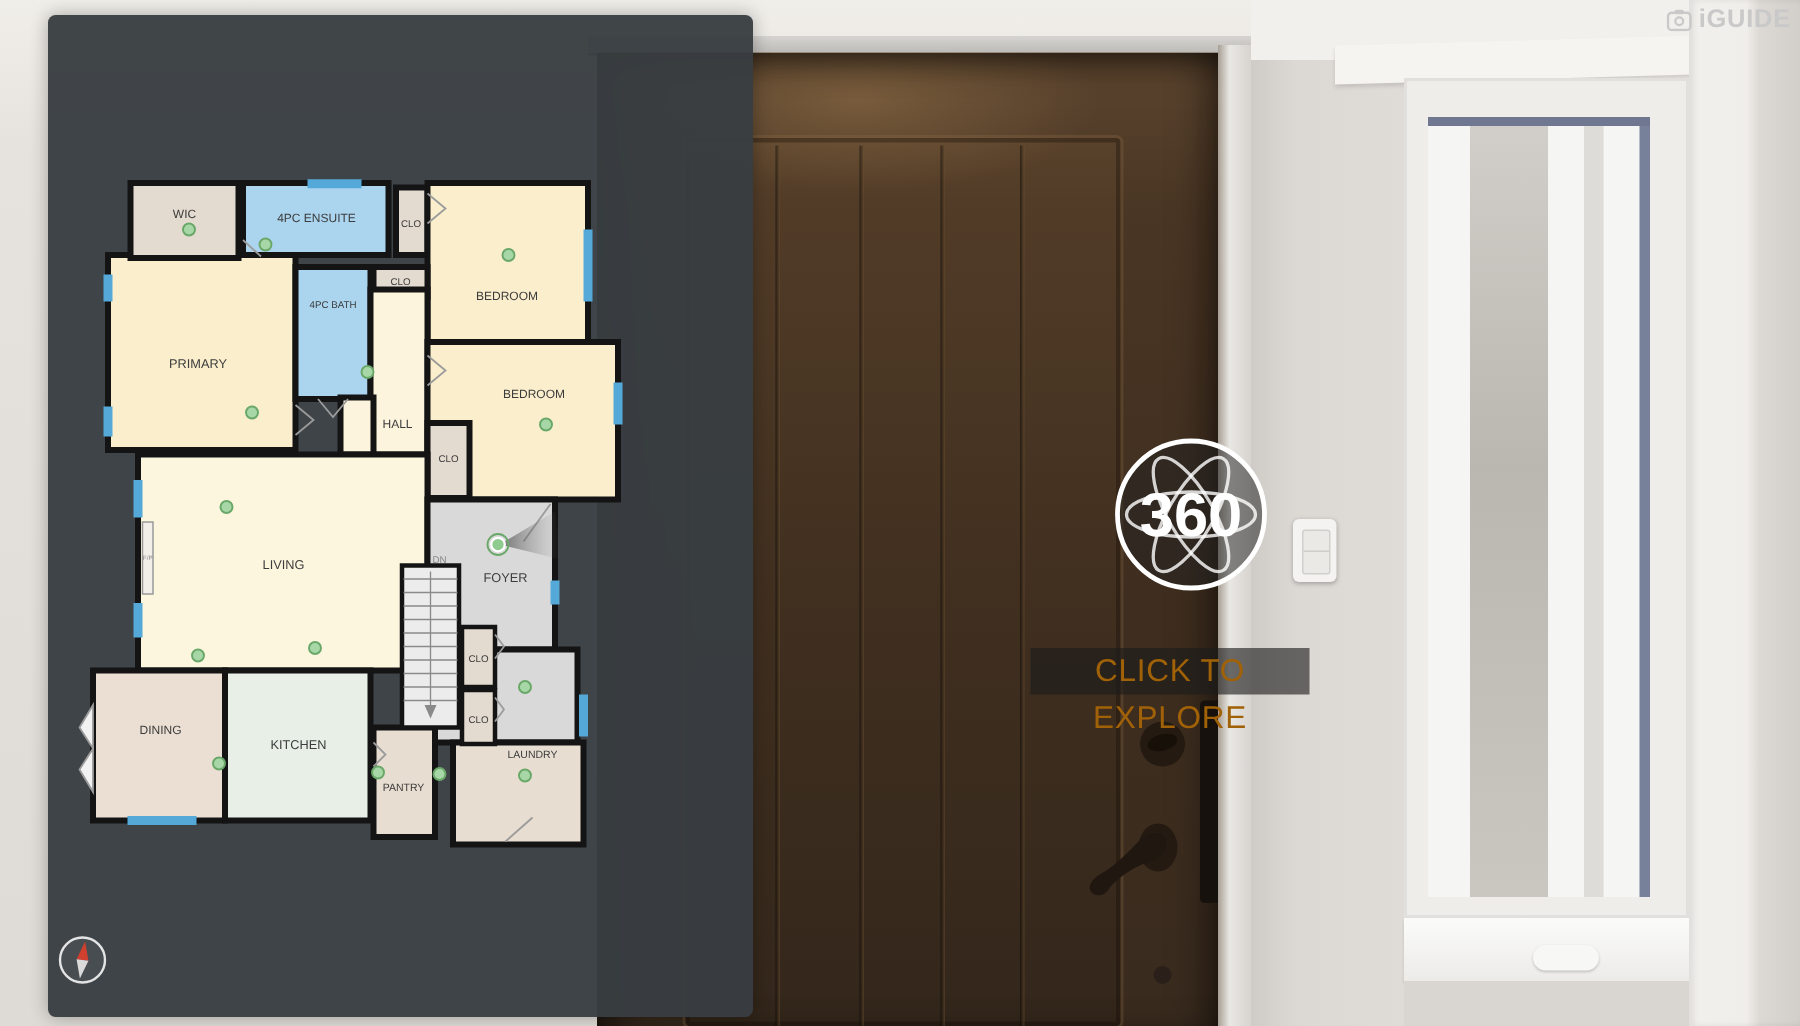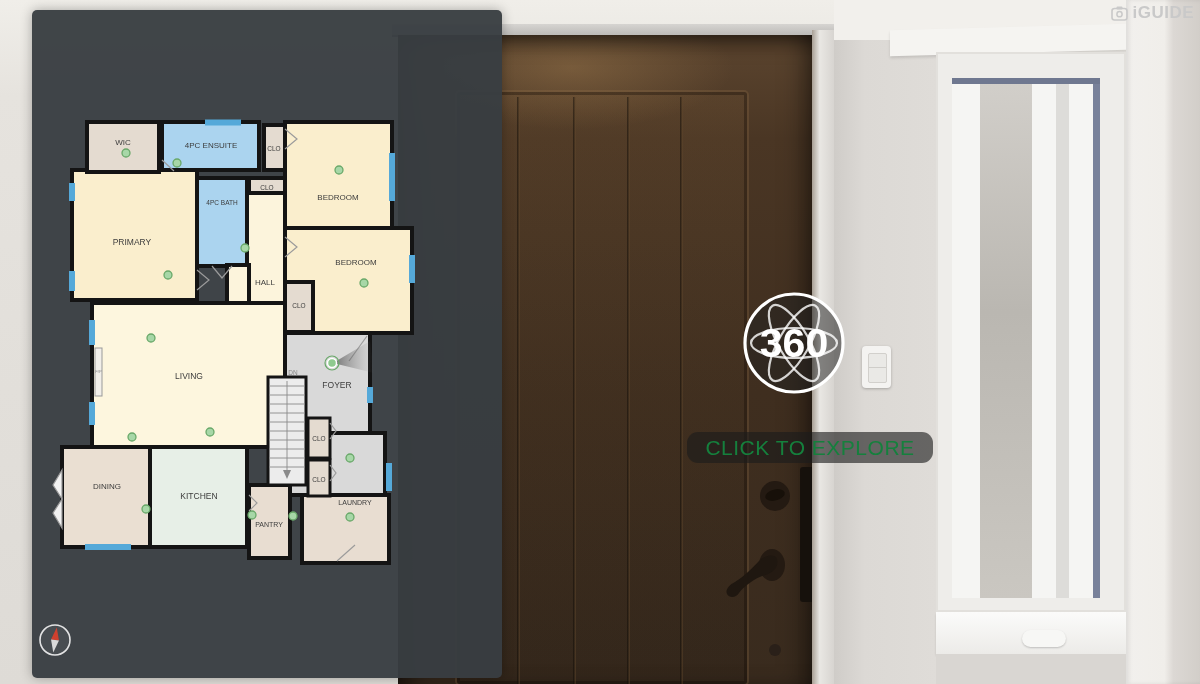--- a/index.html
+++ b/index.html
@@ -52,22 +52,22 @@
     background:linear-gradient(180deg,#fbfbfa,#ecebe8);box-shadow:0 2px 2px rgba(0,0,0,.12);}
   .crank{left:1022px;top:630px;width:44px;height:17px;background:#f7f7f5;border-radius:9px;
     box-shadow:0 1px 2px rgba(0,0,0,.2);}
   .below-window{left:936px;top:654px;width:190px;height:30px;background:#d9d6d2;}
   .wall-right{left:1126px;top:0;width:74px;height:684px;
     background:linear-gradient(90deg,#f2f0ed 0%,#f0eeea 52%,#dcd8d4 64%,#d2cec9 100%);
     box-shadow:inset 3px 0 4px rgba(0,0,0,.08);}
 
   
   .badge-360{left:739px;top:288px;width:110px;height:110px;cursor:pointer;}
-  .cta{left:687px;top:432px;width:246px;height:31px;line-height:31px;text-align:center;
-    background:rgba(28,28,28,.62);color:#15803d;font-size:21px;letter-spacing:.5px;cursor:pointer;border-radius:11px;}
+  .cta{left:687px;top:432px;width:186px;height:31px;line-height:31px;text-align:center;
+    background:rgba(28,28,28,.62);color:#a16207;font-size:21px;letter-spacing:.5px;cursor:pointer;}
   .logo{right:6px;top:3px;display:flex;align-items:center;gap:4px;color:#c9c9c9;
     font-size:17px;font-weight:600;letter-spacing:.5px;}
 
   
   .plan-panel{left:10px;top:10px;width:470px;height:668px;border-radius:5px;
     background:rgba(56,61,66,.96);box-shadow:0 0 12px rgba(0,0,0,.3);margin-left:22px;}
   .plan-svg{position:absolute;left:20px;top:95px;}
   .compass{position:absolute;left:6px;bottom:21px;}
   svg text{font-family:"Liberation Sans",sans-serif;}
 </style>

